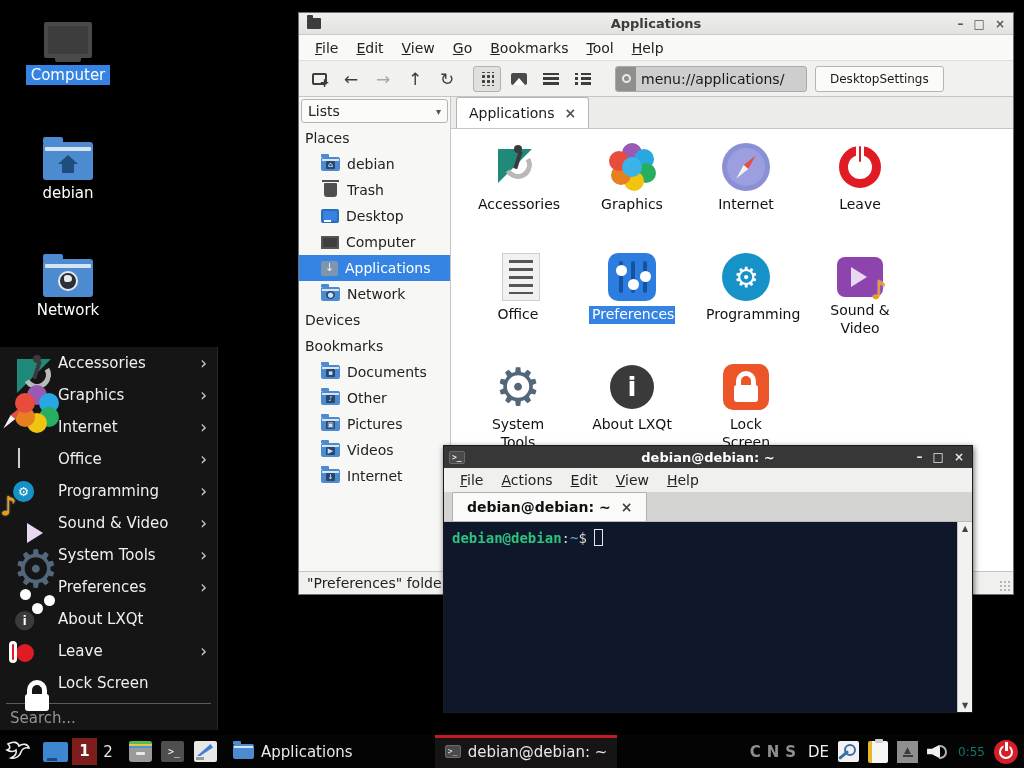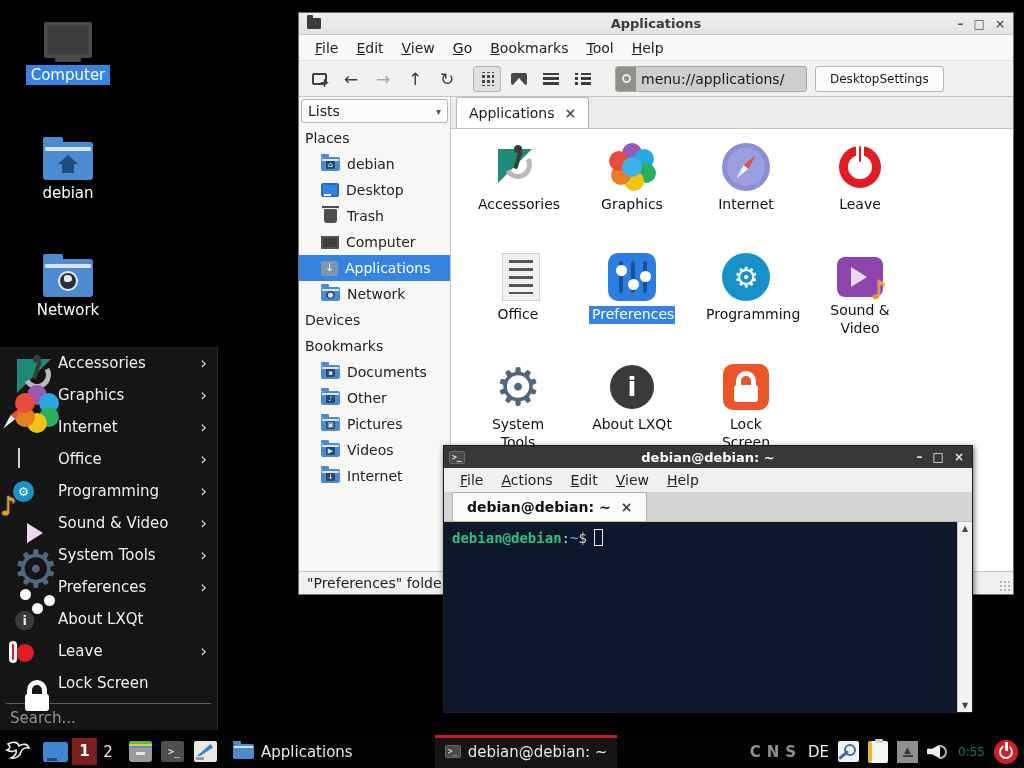--- a/index.html
+++ b/index.html
@@ -375,26 +375,26 @@
         <span class="car">▾</span>
       </div>
       <div class="side-row hdr">Places</div>
       <div class="side-row">
           <span class="fico">
             <span class="emb">⌂</span>
           </span>
           <span>debian</span>
         </div>
       <div class="side-row">
+          <span class="ico-trash"></span>
+          <span>Trash</span>
+        </div>
+      <div class="side-row">
           <span class="ico-desktop"></span>
           <span>Desktop</span>
-        </div>
-      <div class="side-row">
-          <span class="ico-trash"></span>
-          <span>Trash</span>
         </div>
       <div class="side-row">
           <span class="ico-pc"></span>
           <span>Computer</span>
         </div>
       <div class="side-row sel">
           <span class="ico-apps">↓</span>
           <span>Applications</span>
         </div>
       <div class="side-row">

